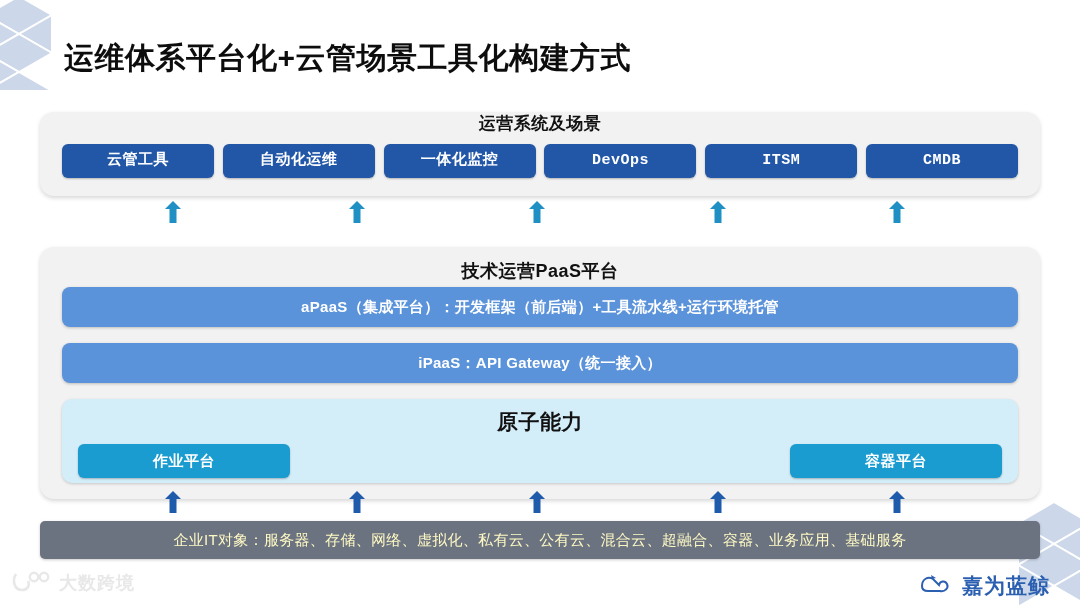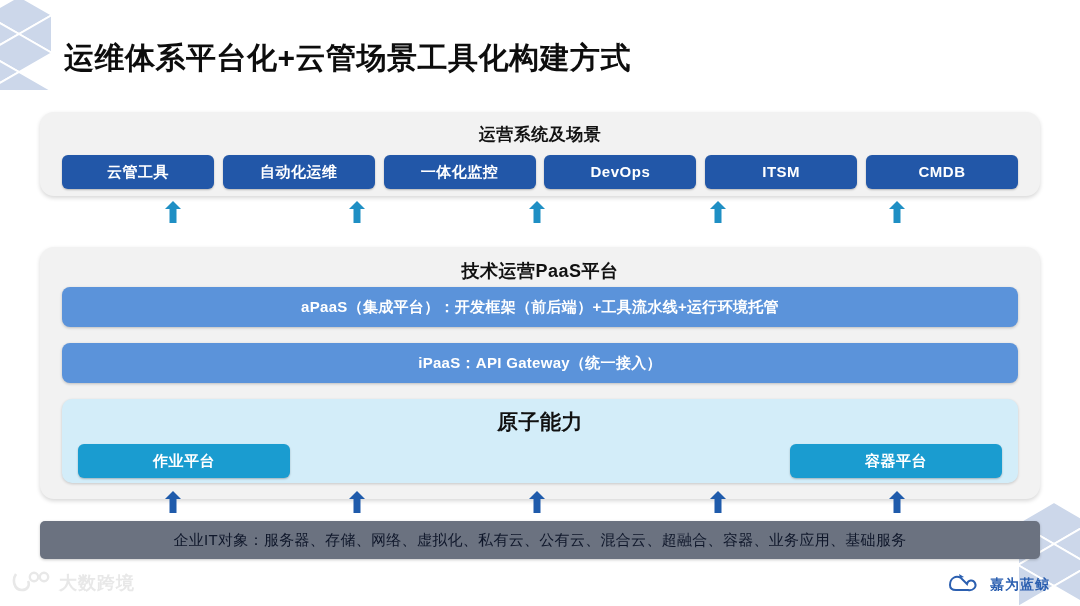--- a/index.html
+++ b/index.html
@@ -47,38 +47,38 @@
     letter-spacing: 0.5px;
   }
 
   
   #scenarios-band {
     left: 40px;
     top: 112px;
     width: 1000px;
     height: 84px;
   }
-  #scenarios-band .band-title { margin-top: 11px; }
+  #scenarios-band .band-title { }
   .chip-row {
     display: flex;
     justify-content: space-between;
     padding: 9px 22px 0 22px;
   }
   .chip {
     height: 34px;
     line-height: 34px;
     border-radius: 6px;
     text-align: center;
     color: #ffffff;
     font-size: 15px;
     font-weight: bold;
     letter-spacing: 0.5px;
     box-shadow: 0 1px 2px rgba(0,0,0,0.25);
   }
-  .chip-dark { background: #2257a8; width: 152px; }
+  .chip-dark { background: #2257a8; width: 152px; font-family: Liberation Mono, monospace; }
 
   
   .arrow-row { position: absolute; left: 0; width: 1080px; height: 26px; }
   .arrow {
     position: absolute;
     width: 18px;
     height: 24px;
   }
   .arrow svg { display: block; }
 
@@ -124,21 +124,21 @@
 
   
   #infra-bar {
     position: absolute;
     left: 40px;
     top: 521px;
     width: 1000px;
     height: 38px;
     background: #6b7280;
     border-radius: 5px;
-    color: #0f172a;
+    color: #fef9c3;
     font-size: 15px;
     line-height: 38px;
     text-align: center;
     letter-spacing: 0.3px;
     box-shadow: 0 1px 3px rgba(0,0,0,0.22);
   }
 
   
   .footer-logo {
     position: absolute;
@@ -148,21 +148,21 @@
   }
   #footer-left { left: 12px; top: 570px; }
   #footer-left .footer-text {
     font-size: 18px;
     font-weight: bold;
     color: #e8e8e8;
     letter-spacing: 1px;
   }
   #footer-right { right: 30px; top: 572px; }
   #footer-right .footer-text {
-    font-size: 14px;
+    font-size: 21px;
     font-weight: bold;
     color: #2b5fb0;
     letter-spacing: 1px;
     text-align: right;
   }
 </style>
 </head>
 <body>
 
 <div class="deco deco-tl">

